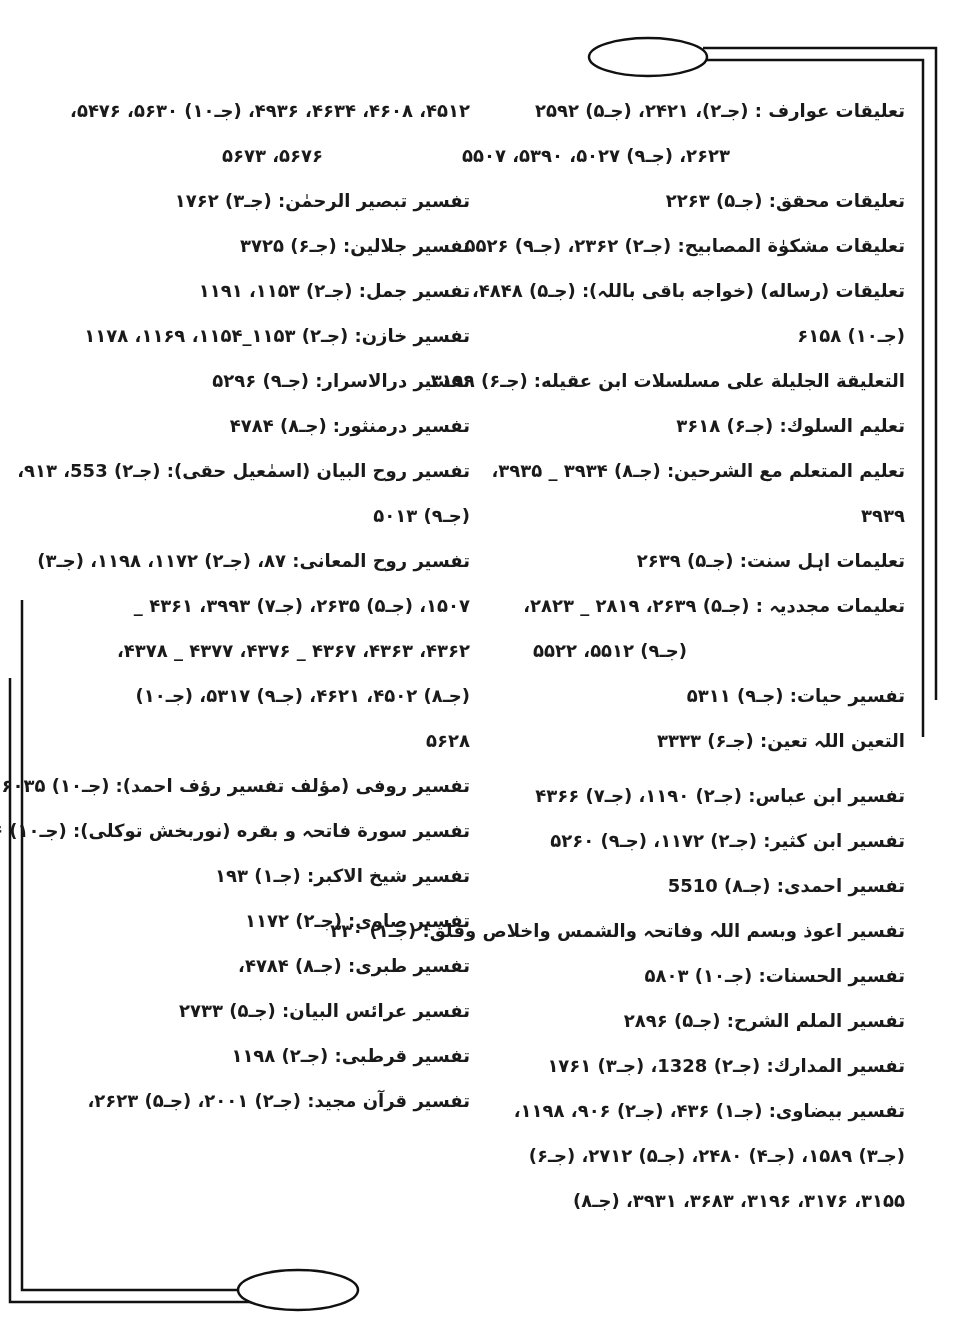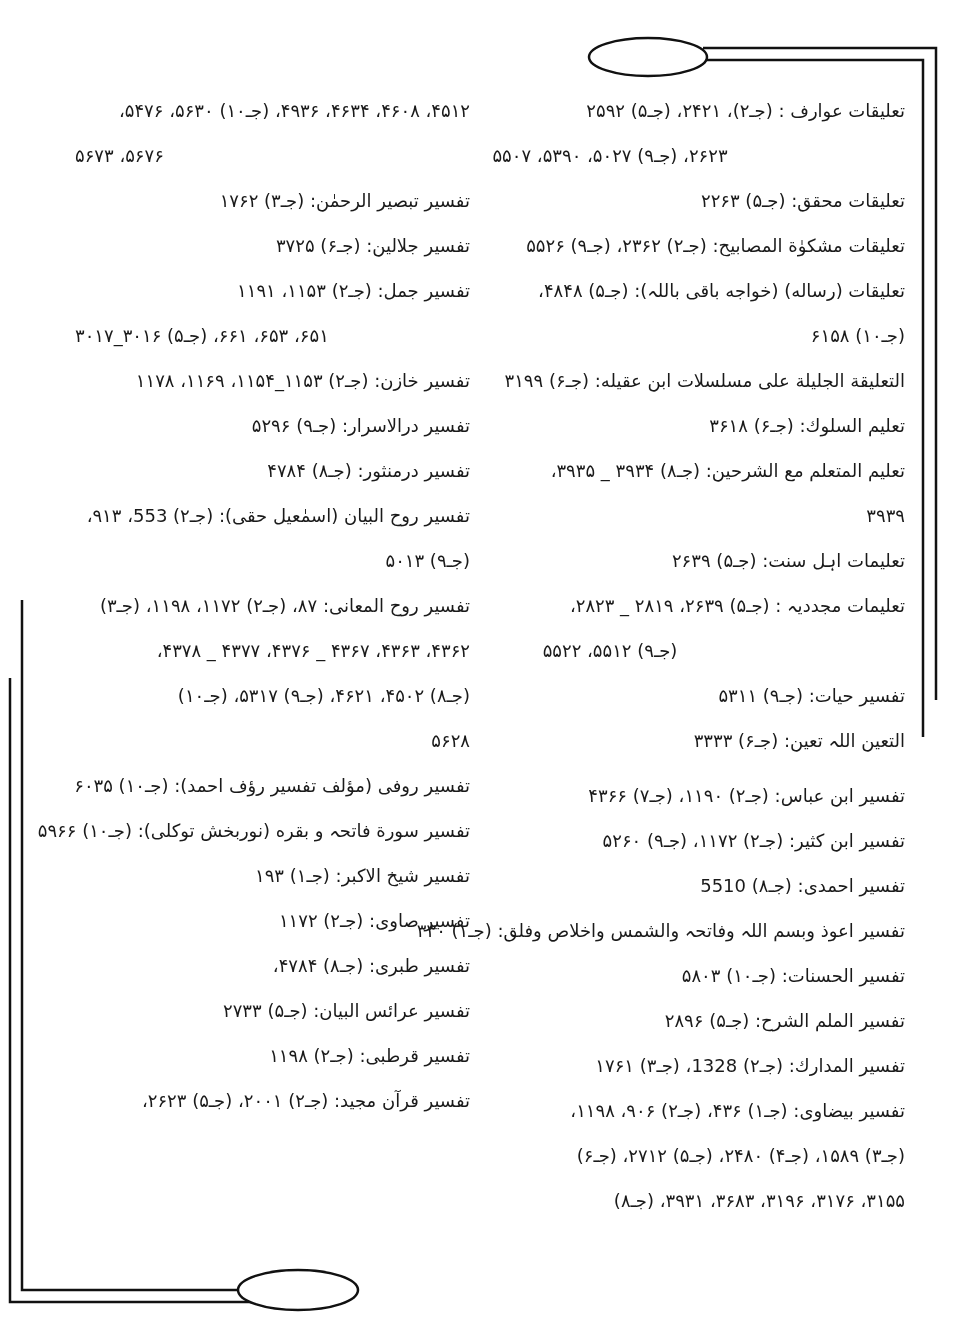--- a/index.html
+++ b/index.html
@@ -6,25 +6,25 @@
   .page{
     position:relative;width:960px;height:1334px;background:#ffffff;
     overflow:hidden;font-family:"DejaVu Sans","Liberation Sans",sans-serif;
     color:#1a1a1a;margin:0 auto;
   }
   .deco{position:absolute;top:0;left:0;z-index:1;}
   .col{position:absolute;direction:rtl;z-index:2;}
   .col-right{top:88px;right:55px;width:415px;}
   .col-left{top:88px;right:490px;width:415px;}
   .ln{
-    height:45px;line-height:45px;font-size:18px;font-weight:400;
+    height:45px;line-height:45px;font-size:18px;font-weight:700;
     text-align:right;white-space:nowrap;box-sizing:border-box;
   }
   .ln.ind{padding-right:175px;text-align:center;}
-  .ln.left{text-align:left;padding-left:20px;}
+  .ln.left{text-align:center;padding-left:20px;}
   .ln.gap{margin-top:10px;}
 </style>
 </head>
 <body>
 
 <div class="page">
 
   <svg class="deco" width="960" height="1334" viewBox="0 0 960 1334">
 
     <polyline points="703,48 936,48 936,700" fill="none" stroke="#111" stroke-width="2.5"></polyline>
@@ -63,27 +63,27 @@
     <div class="ln">(جـ۳) ۱۵۸۹، (جـ۴) ۲۴۸۰، (جـ۵) ۲۷۱۲، (جـ۶)</div>
     <div class="ln">۳۱۵۵، ۳۱۷۶، ۳۱۹۶، ۳۶۸۳، ۳۹۳۱، (جـ۸)</div>
   </div>
 
   <div class="col col-left">
     <div class="ln">۴۵۱۲، ۴۶۰۸، ۴۶۳۴، ۴۹۳۶، (جـ۱۰) ۵۶۳۰، ۵۴۷۶،</div>
     <div class="ln left">۵۶۷۶، ۵۶۷۳</div>
     <div class="ln">تفسير تبصير الرحمٰن: (جـ۳) ۱۷۶۲</div>
     <div class="ln">تفسير جلالين: (جـ۶) ۳۷۲۵</div>
     <div class="ln">تفسير جمل: (جـ۲) ۱۱۵۳، ۱۱۹۱</div>
-    <div class="ln left">۶۵۱، ۶۵۳، ۶۶۱، (جـ۵) ۳۰۱۶_۳۰۱۷</div>
     <div class="ln">تفسير خازن: (جـ۲) ۱۱۵۳_۱۱۵۴، ۱۱۶۹، ۱۱۷۸</div>
     <div class="ln">تفسير درالاسرار: (جـ۹) ۵۲۹۶</div>
     <div class="ln">تفسير درمنثور: (جـ۸) ۴۷۸۴</div>
     <div class="ln">تفسير روح البيان (اسمٰعيل حقى): (جـ۲) 553، ۹۱۳،</div>
     <div class="ln">(جـ۹) ۵۰۱۳</div>
     <div class="ln">تفسير روح المعانى: ۸۷، (جـ۲) ۱۱۷۲، ۱۱۹۸، (جـ۳)</div>
+    <div class="ln">۱۵۰۷، (جـ۵) ۲۶۳۵، (جـ۷) ۳۹۹۳، ۴۳۶۱ _</div>
     <div class="ln">۴۳۶۲، ۴۳۶۳، ۴۳۶۷ _ ۴۳۷۶، ۴۳۷۷ _ ۴۳۷۸،</div>
     <div class="ln">(جـ۸) ۴۵۰۲، ۴۶۲۱، (جـ۹) ۵۳۱۷، (جـ۱۰)</div>
     <div class="ln">۵۶۲۸</div>
     <div class="ln">تفسير روفى (مؤلف تفسير رؤف احمد): (جـ۱۰) ۶۰۳۵</div>
     <div class="ln">تفسير سورة فاتحہ و بقره (نوربخش توكلى): (جـ۱۰) ۵۹۶۶</div>
     <div class="ln">تفسير شيخ الاكبر: (جـ۱) ۱۹۳</div>
     <div class="ln">تفسير صاوى: (جـ۲) ۱۱۷۲</div>
     <div class="ln">تفسير طبرى: (جـ۸) ۴۷۸۴،</div>
     <div class="ln">تفسير عرائس البيان: (جـ۵) ۲۷۳۳</div>
     <div class="ln">تفسير قرطبى: (جـ۲) ۱۱۹۸</div>

